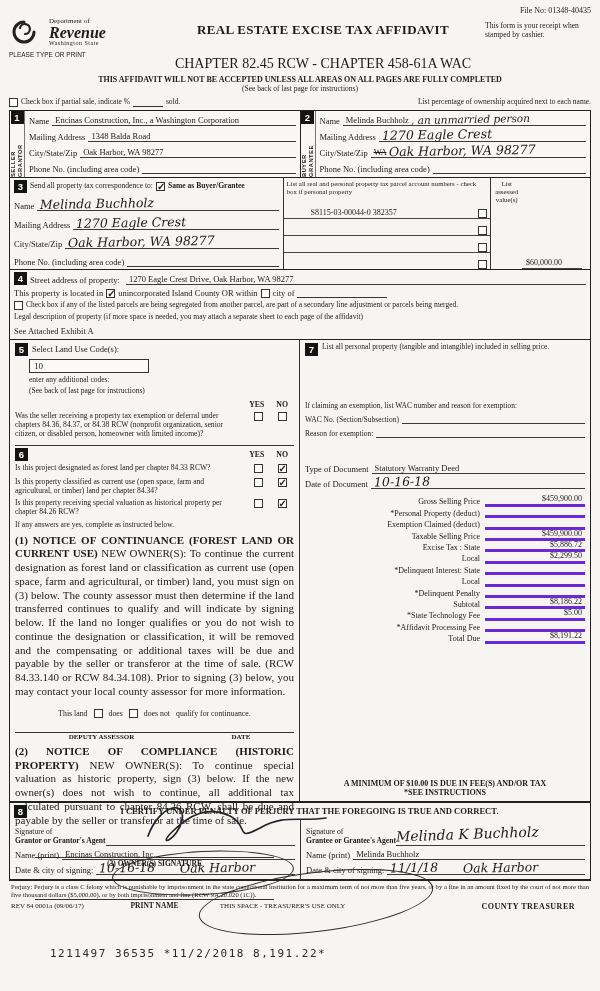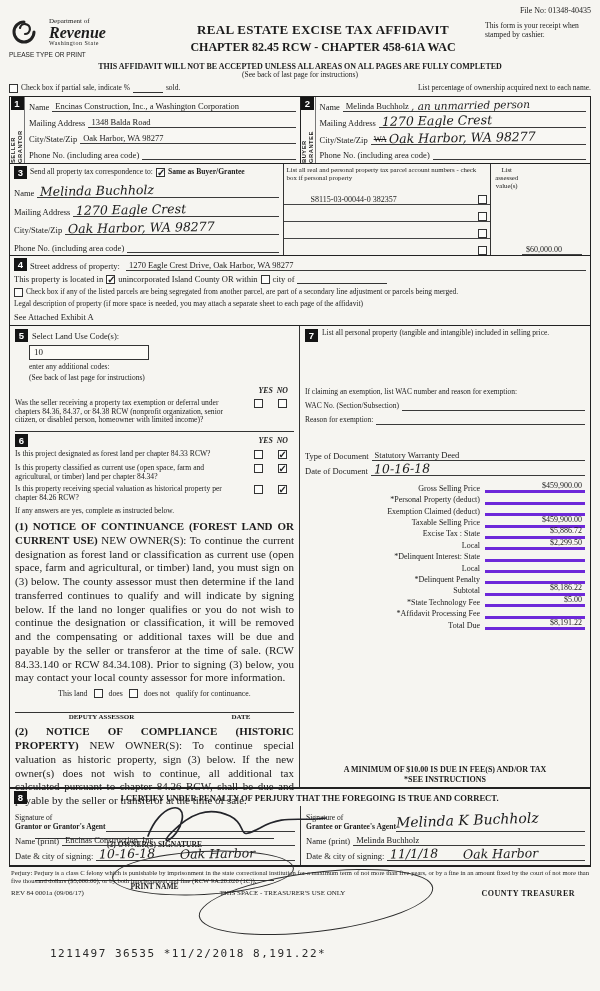--- a/index.html
+++ b/index.html
@@ -10,21 +10,21 @@
   .file-no{text-align:right;font-size:8px;}
   .header-row{display:flex;align-items:flex-start;margin-top:2px;}
   .logo-block{width:152px;flex:none;}
   .logo-line{display:flex;align-items:center;gap:12px;}
   .logo-text .dept{font-size:7px;}
   .logo-text .name{font-size:16px;font-weight:bold;font-style:italic;line-height:.9;}
   .logo-text .state{font-size:6px;letter-spacing:.5px;}
   .type-print{font-size:6.5px;margin-top:4px;font-family:"Liberation Sans",sans-serif;}
   .title-block{flex:1;text-align:center;padding-top:5px;}
   .main-title{font-size:13px;font-weight:bold;letter-spacing:.3px;}
-  .sub-title{font-size:12px;font-weight:bold;margin-top:2px;}
+  .sub-title{font-size:14px;font-weight:normal;margin-top:18px;}
   .receipt-note{width:106px;flex:none;font-size:7.6px;padding-top:5px;}
   .warning{text-align:center;font-weight:bold;font-size:8px;margin-top:3px;}
   .see-back{text-align:center;font-size:7.5px;}
   .partial-row{display:flex;align-items:flex-end;font-size:7.5px;margin-top:4px;gap:3px;}
   .partial-blank{width:30px;border-bottom:1px solid #333;height:9px;display:inline-block;}
   .pct-note{margin-left:auto;}
   .cb{display:inline-block;width:9px;height:9px;border:1px solid #333;font-size:10px;line-height:8px;
       text-align:center;vertical-align:-1px;background:#fdfdfb;flex:none;overflow:visible;font-weight:bold;}
   .secnum{display:inline-block;min-width:13px;height:13px;background:#141414;color:#fff;font-weight:bold;
       font-size:9.5px;line-height:13px;text-align:center;font-family:"Liberation Sans",sans-serif;flex:none;}
@@ -59,27 +59,27 @@
   .s4{border:1.5px solid #222;border-top:none;padding:2px 4px 3px;height:70px;display:flex;flex-direction:column;justify-content:space-between;}
   .s4row{display:flex;align-items:flex-end;gap:3px;}
   .cityblank{width:90px;border-bottom:1px solid #333;height:9px;}
   
   .twocol{display:flex;border:1.5px solid #222;border-top:none;height:462px;}
   .leftcol{width:50%;border-right:1px solid #333;padding:3px 5px;display:flex;flex-direction:column;}
   .rightcol{width:50%;padding:3px 5px;display:flex;flex-direction:column;}
   .s5head{display:flex;gap:4px;align-items:center;}
   .lubox{border:1px solid #333;width:120px;height:16px;margin:3px 0 0 14px;padding:1px 4px;font-size:9px;background:#fbfaf6;}
   .small{font-size:7.5px;}
-  .ynhead{display:flex;justify-content:flex-end;gap:4px;font-weight:bold;font-size:7.8px;padding-right:6px;margin-top:4px;font-style:italic;}
+  .ynhead{display:flex;justify-content:flex-end;gap:12px;font-weight:bold;font-size:7.8px;padding-right:6px;margin-top:4px;}
   .qrow{display:flex;align-items:flex-start;margin-top:3px;font-size:7.6px;}
   .qtext{flex:1;padding-right:4px;}
   .cbcell{width:24px;text-align:center;flex:none;}
   .notice{font-size:11px;text-align:justify;margin-top:4px;line-height:1.25;}
   .notice-title{font-weight:bold;}
-  .landrow{display:flex;gap:6px;align-items:flex-end;margin-top:4px;font-size:7.8px;justify-content:center;}
+  .landrow{display:flex;gap:6px;align-items:flex-end;margin-top:10px;font-size:7.8px;justify-content:center;}
   .assr-line{border-top:1px solid #333;display:flex;margin-top:14px;font-size:7px;font-weight:bold;}
   .assr-line span{display:block;text-align:center;}
   .csig{margin-top:30px;text-align:center;font-size:7.5px;font-weight:bold;}
   .csig .line{border-top:1px solid #333;width:86%;margin:0 auto 2px;}
   
   .mrow{display:flex;align-items:flex-end;height:11.4px;font-size:8px;}
   .mlabel{flex:1;text-align:right;padding-right:5px;white-space:nowrap;}
   .mval{width:100px;border-bottom:3px solid #6d28d9;text-align:right;padding-right:3px;flex:none;min-height:10px;}
   .docrow{display:flex;align-items:flex-end;margin-top:3px;}
   .minblock{margin-top:auto;text-align:center;font-weight:bold;font-size:8px;}

